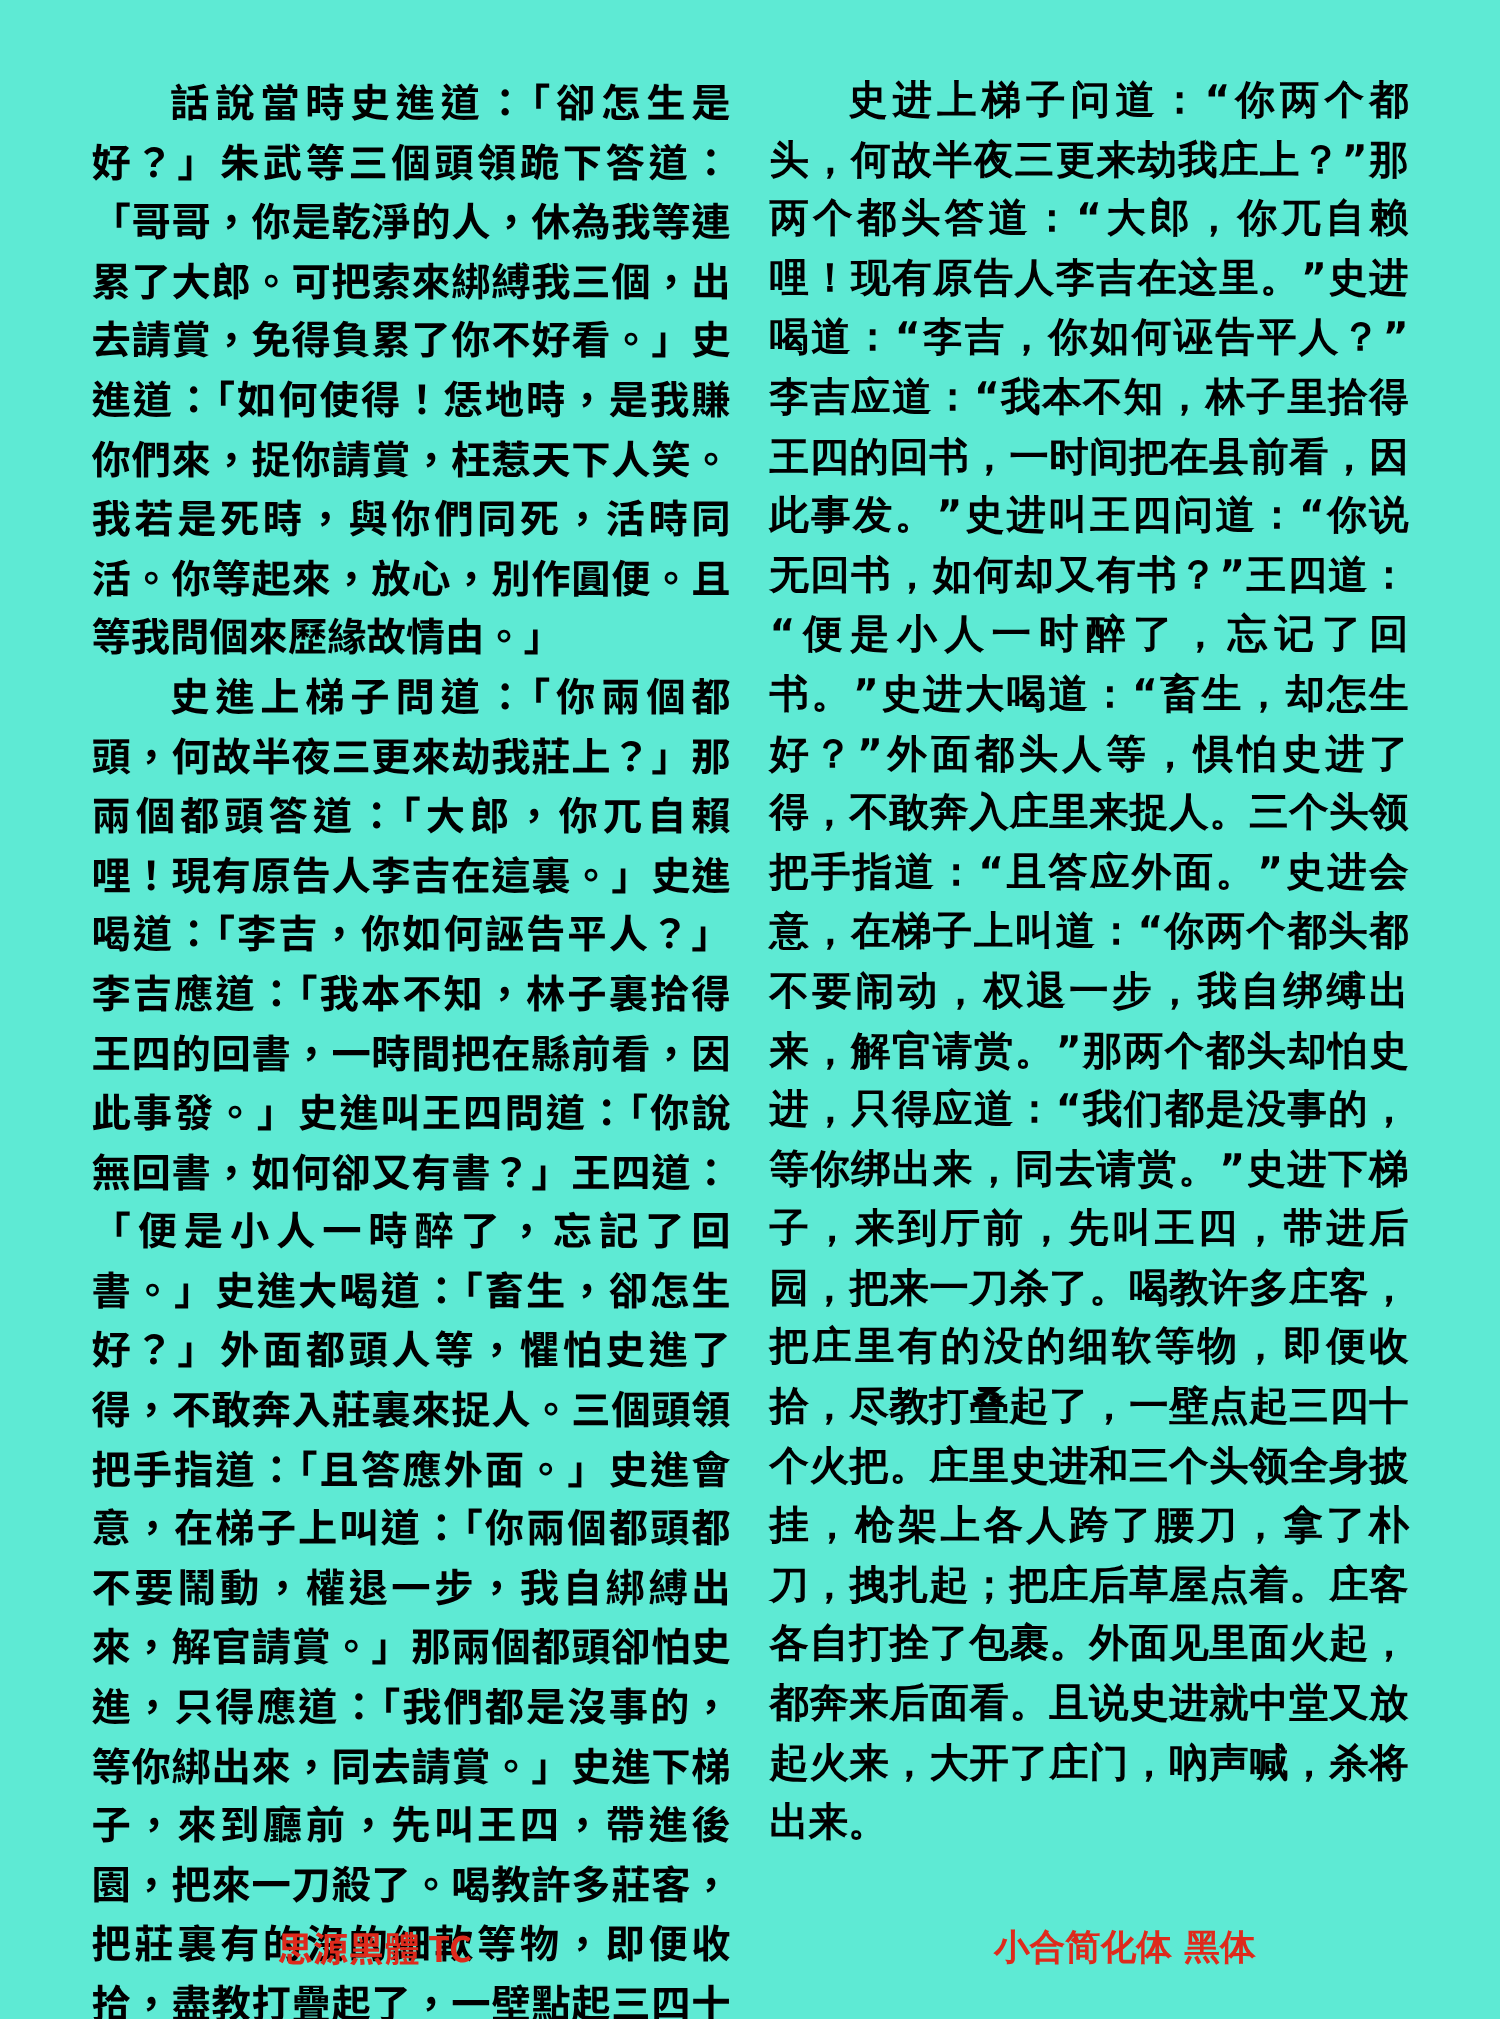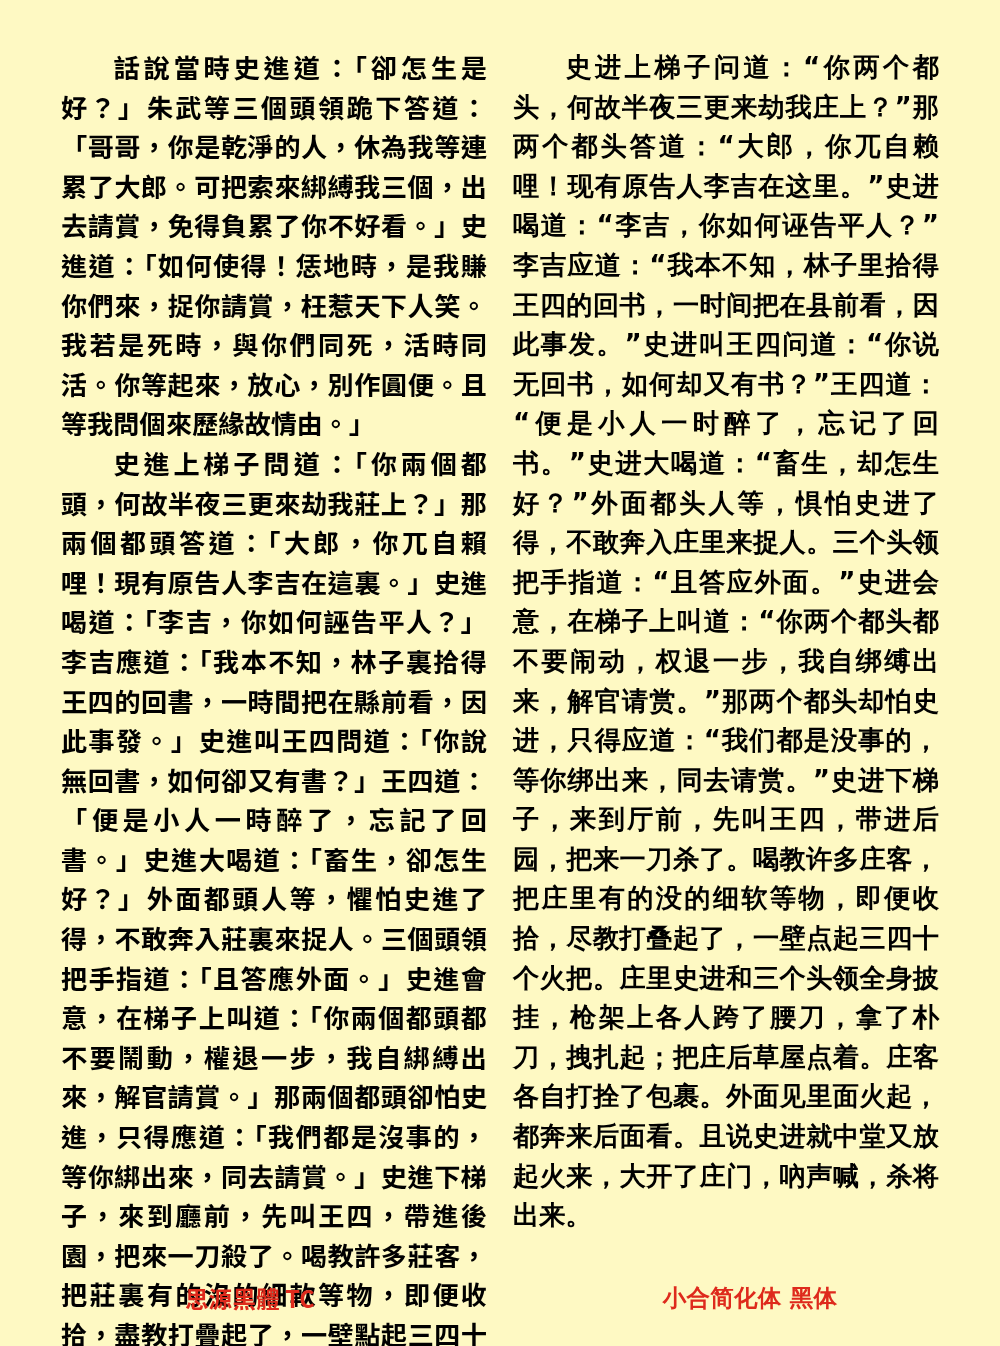--- a/index.html
+++ b/index.html
@@ -111,21 +111,21 @@
     font-family: "Noto Sans TC", "Source Han Sans TC", "DejaVu Sans", sans-serif;
   }
 
   .caption-cell-right .caption-text {
     font-family: "DejaVu Sans", "Liberation Sans", sans-serif;
   }
 </style>
 </head>
 <body style="background: rgb(255, 255, 255);">
 
-<div class="page" style="background: #fef9c3;">
+<div class="page" style="background: #5eead4;">
 
   <div class="columns">
 
     <div class="column column-trad">
       <div class="body-text" style="color: rgb(0, 0, 0);">
         <p>話說當時史進道：「卻怎生是好？」朱武等三個頭領跪下答道：「哥哥，你是乾淨的人，休為我等連累了大郎。可把索來綁縛我三個，出去請賞，免得負累了你不好看。」史進道：「如何使得！恁地時，是我賺你們來，捉你請賞，枉惹天下人笑。我若是死時，與你們同死，活時同活。你等起來，放心，別作圓便。且等我問個來歷緣故情由。」</p>
         <p>史進上梯子問道：「你兩個都頭，何故半夜三更來劫我莊上？」那兩個都頭答道：「大郎，你兀自賴哩！現有原告人李吉在這裏。」史進喝道：「李吉，你如何誣告平人？」李吉應道：「我本不知，林子裏拾得王四的回書，一時間把在縣前看，因此事發。」史進叫王四問道：「你說無回書，如何卻又有書？」王四道：「便是小人一時醉了，忘記了回書。」史進大喝道：「畜生，卻怎生好？」外面都頭人等，懼怕史進了得，不敢奔入莊裏來捉人。三個頭領把手指道：「且答應外面。」史進會意，在梯子上叫道：「你兩個都頭都不要鬧動，權退一步，我自綁縛出來，解官請賞。」那兩個都頭卻怕史進，只得應道：「我們都是沒事的，等你綁出來，同去請賞。」史進下梯子，來到廳前，先叫王四，帶進後園，把來一刀殺了。喝教許多莊客，把莊裏有的沒的細軟等物，即便收拾，盡教打疊起了，一壁點起三四十個火把。莊裏史進和三個頭領全身披掛，鎗架上各人跨了腰刀，拿了朴刀，拽扎起；把莊後草屋點著。莊客各自打拴了包裹。外面見裏面火起，都奔來後面看。且說史進就中堂又放起火來，大開了莊門，吶聲喊，殺將出來。</p>
       </div>
     </div>
 

